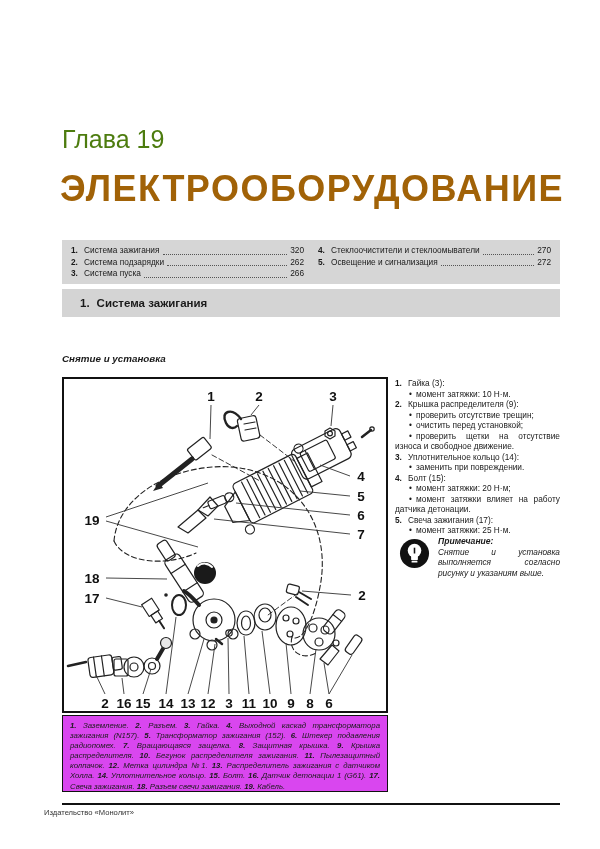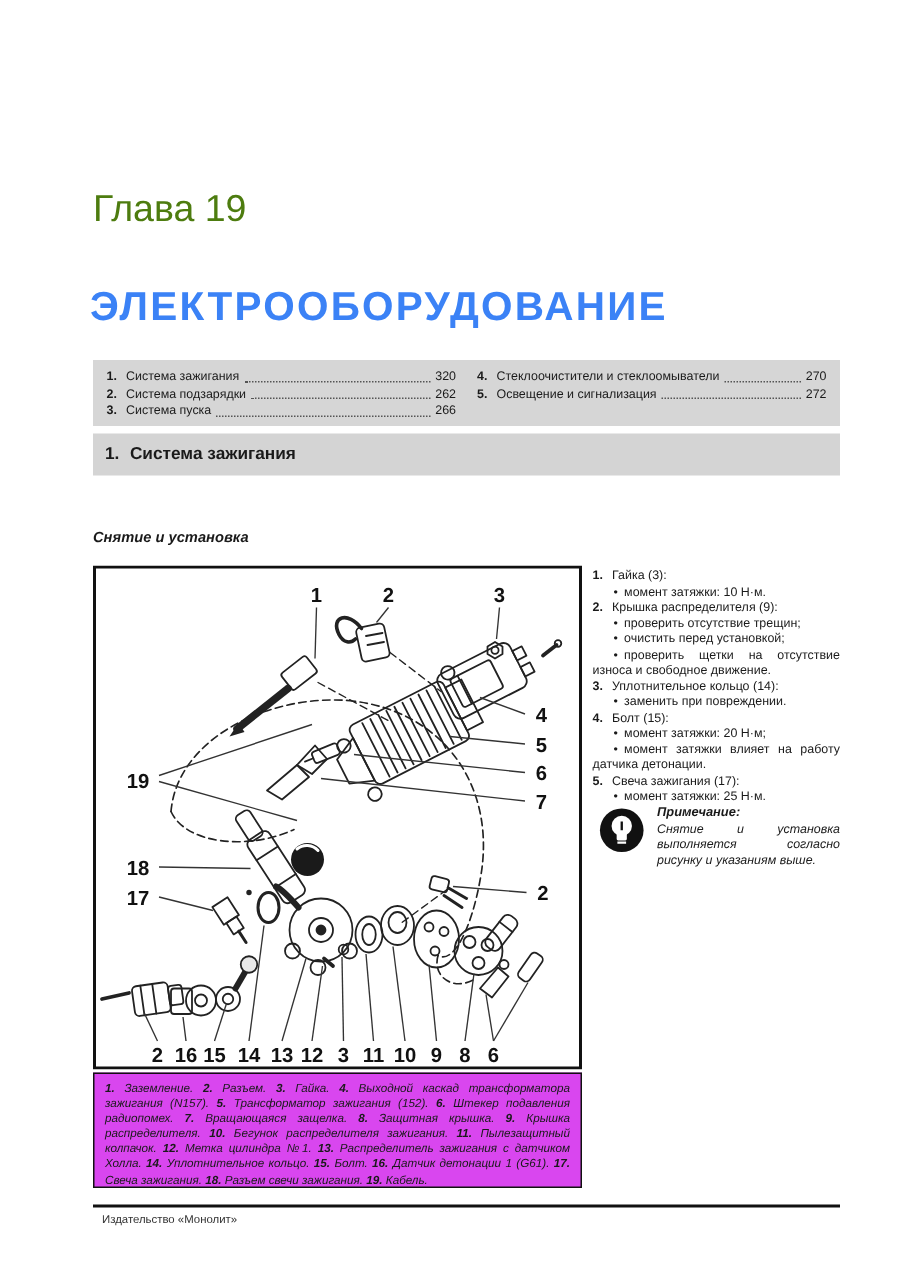--- a/index.html
+++ b/index.html
@@ -2,31 +2,31 @@
 <html><head>
 <meta charset="utf-8">
 <style>
   * { margin:0; padding:0; box-sizing:border-box; }
   html,body { background:#fff; }
   .page {
     position:relative; width:600px; height:849px; background:#fff;
     font-family:"Liberation Sans", sans-serif; color:#1a1a1a; overflow:hidden;
   }
   .chapter { position:absolute; left:62px; top:125px; font-size:25px; color:#4d7c0f; }
-  .doc-title { position:absolute; left:60px; top:189px; font-size:27px; font-weight:bold; letter-spacing:1.5px; color:#3b82f6; }
+  .doc-title { position:absolute; left:60px; top:168px; font-size:36px; font-weight:bold; letter-spacing:1.5px; color:#a16207; }
 
   .toc { position:absolute; left:62px; top:240px; width:498px; height:44px; background:#d6d6d6; padding:5px 9px 4px 9px; display:flex; gap:14px; }
   .toc-col { width:50%; display:flex; flex-direction:column; }
   .toc-row { display:flex; align-items:flex-end; font-size:8.3px; line-height:11.6px; }
   .toc-num { font-weight:bold; min-width:13px; }
   .toc-label { white-space:nowrap; }
   .toc-dots { flex:1; border-bottom:1px dotted #555; margin:0 3px 2px 3px; min-width:8px; }
   .toc-page { text-align:right; }
 
-  .section-bar { position:absolute; left:62px; top:289px; width:498px; height:28px; background:#d4d4d4; font-size:11.5px; font-weight:bold; line-height:28px; padding-left:8px; color:#1a1a1a; }
+  .section-bar { position:absolute; left:62px; top:289px; width:498px; height:28px; background:#d4d4d4; font-size:11.5px; font-weight:bold; line-height:28px; padding-left:18px; color:#1a1a1a; }
   .section-bar .sec-num { margin-right:7px; }
 
   .subhead { position:absolute; left:62px; top:327px; width:498px; font-size:11.5px; font-weight:bold; border-bottom:1.5px solid #111; padding-bottom:4px; }
   .procedure { position:absolute; left:62px; top:353px; font-size:9.8px; font-weight:bold; font-style:italic; }
 
   .figure { position:absolute; left:62px; top:377px; width:326px; height:336px; }
   .figure svg { display:block; }
   .fig-num { font:bold 13.5px "Liberation Sans", sans-serif; fill:#111; }
 
   .caption { position:absolute; left:62px; top:715px; width:326px; height:77px; background:#d946ef; border:1.5px solid #111; padding:5px 7px; font-size:7.8px; line-height:10.1px; font-style:italic; text-align:justify; color:#1a1a1a; }
@@ -37,21 +37,21 @@
   .item-num { font-weight:bold; min-width:13px; }
   .bullet { padding-left:0; text-indent:0; }
   .bullet::before { content:"\2022\2002"; margin-left:14px; }
 
   .note { position:absolute; left:393px; top:536px; width:167px; font-size:8.3px; line-height:10.5px; }
   .note-icon { float:left; width:31px; height:31px; margin:2px 8px 2px 6px; }
   .note-label { font-weight:bold; font-style:italic; font-size:8.6px; }
   .note-text { font-style:italic; text-align:justify; }
 
   .footer-rule { position:absolute; left:62px; top:803px; width:498px; border-top:2px solid #111; }
-  .footer-text { position:absolute; left:68px; top:808px; font-size:7.6px; color:#333; }
+  .footer-text { position:absolute; left:44px; top:808px; font-size:7.6px; color:#333; }
 </style>
 </head>
 <body>
 
 <div class="page">
 
   <div class="chapter">Глава 19</div>
   <div class="doc-title">ЭЛЕКТРООБОРУДОВАНИЕ</div>
 
   <div class="toc">

